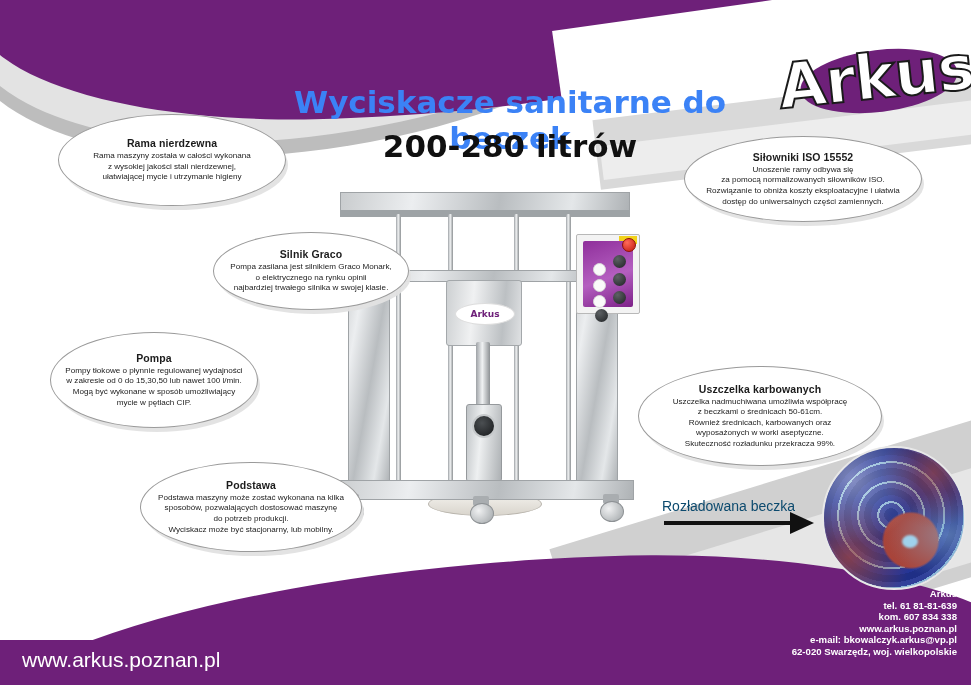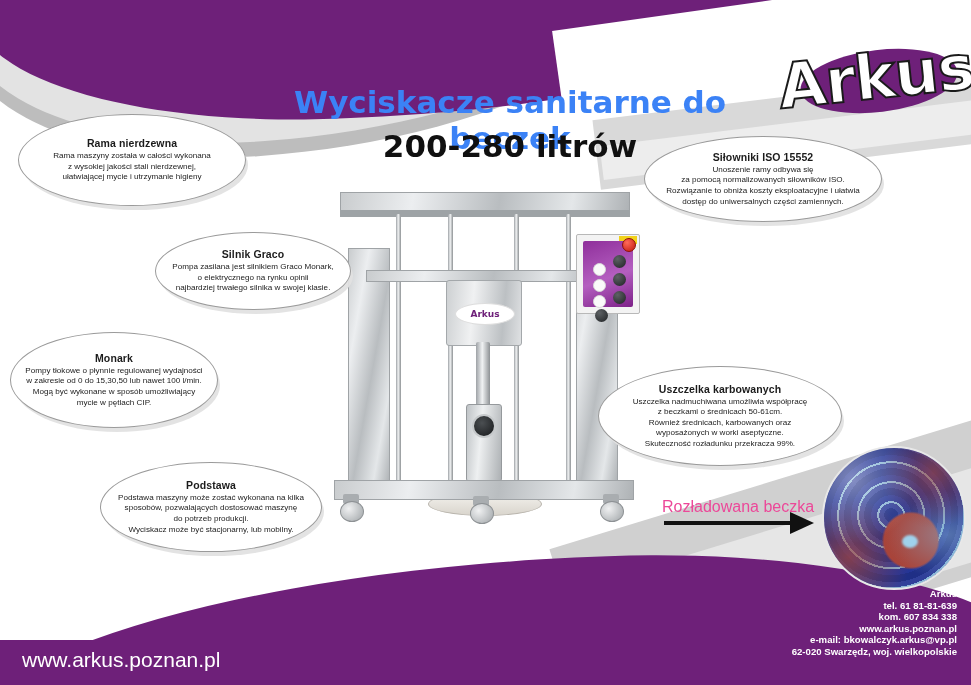--- a/index.html
+++ b/index.html
@@ -38,26 +38,26 @@
   
   #title-1{position:absolute;left:250px;top:84px;width:520px;text-align:center;
     font-size:31px;font-weight:bold;color:#3b82f6;font-family:"DejaVu Sans",sans-serif;}
   #title-2{position:absolute;left:250px;top:128px;width:520px;text-align:center;
     font-size:31px;font-weight:bold;color:#101010;font-family:"DejaVu Sans",sans-serif;}
 
   
   .bubble{position:absolute;border:1px solid #9a9a9a;border-radius:50%;background:#ffffff;
     box-shadow:3px 5px 0 -1px rgba(225,225,225,0.95);
     display:flex;flex-direction:column;align-items:center;justify-content:center;
-    text-align:center;color:#1b1b1b;padding:4px 12px;box-sizing:border-box;}
+    text-align:center;color:#1b1b1b;padding:4px 12px;box-sizing:border-box;margin-left:40px;}
   .bubble .b-title{font-weight:bold;font-size:10.5px;margin-bottom:2px;letter-spacing:.1px;}
   .bubble .b-line{font-size:8.1px;line-height:10.6px;}
 
   #b-rama{left:18px;top:114px;width:228px;height:92px;}
-  #b-silnik{left:155px;top:232px;width:196px;height:78px;}
+  #b-silnik{left:173px;top:232px;width:196px;height:78px;}
   #b-pompa{left:10px;top:332px;width:208px;height:96px;}
   #b-podstawa{left:100px;top:462px;width:222px;height:90px;}
   #b-silowniki{left:644px;top:136px;width:238px;height:86px;}
   #b-panel{left:744px;top:268px;width:222px;height:84px;}
   #b-uszczelka{left:598px;top:366px;width:244px;height:100px;}
 
   
   #machine{position:absolute;left:318px;top:192px;width:340px;height:398px;}
   .steel{background:linear-gradient(100deg,#c9ccce 0%,#eceef0 25%,#b9bdc0 55%,#e4e7e9 80%,#aeb2b5 100%);
     border:1px solid #9fa3a6;box-sizing:border-box;}
@@ -112,21 +112,21 @@
   #drum-photo .sheen{position:absolute;left:0;top:0;width:100%;height:100%;
     background:
       radial-gradient(ellipse at 20% 22%,rgba(255,255,255,.42),rgba(255,255,255,0) 42%),
       radial-gradient(ellipse at 18% 78%,rgba(168,68,58,.72),rgba(168,68,58,0) 38%),
       radial-gradient(ellipse at 78% 18%,rgba(168,68,58,.65),rgba(168,68,58,0) 34%),
       radial-gradient(ellipse at 88% 62%,rgba(138,182,214,.5),rgba(138,182,214,0) 36%);}
   #drum-photo .center-dot{position:absolute;left:56%;top:62%;width:16px;height:13px;border-radius:50%;
     background:#9fd2ec;filter:blur(1px);}
 
   
-  #arrow-label{position:absolute;left:662px;top:498px;font-size:16px;color:#ec4899;text-align:right;}
+  #arrow-label{position:absolute;left:662px;top:498px;font-size:14px;color:#0c4a6e;text-align:right;}
   #arrow-line{position:absolute;left:664px;top:521px;width:128px;height:4px;background:#111;}
   #arrow-head{position:absolute;left:790px;top:512px;width:0;height:0;
     border-top:11px solid transparent;border-bottom:11px solid transparent;border-left:24px solid #111;}
 
   
   #site-url{position:absolute;left:22px;top:648px;font-size:21px;color:#ffffff;}
   #contact{position:absolute;right:14px;top:588px;width:260px;text-align:right;color:#ffffff;
     font-size:9.6px;line-height:11.6px;font-weight:bold;}
 </style>
 </head>
@@ -208,21 +208,21 @@
   </div>
 
   <div class="bubble" id="b-silnik">
     <div class="b-title">Silnik Graco</div>
     <div class="b-line">Pompa zasilana jest silnikiem Graco Monark,</div>
     <div class="b-line">o elektrycznego na rynku opinii</div>
     <div class="b-line">najbardziej trwałego silnika w swojej klasie.</div>
   </div>
 
   <div class="bubble" id="b-pompa">
-    <div class="b-title">Monark</div>
+    <div class="b-title">Pompa</div>
     <div class="b-line">Pompy tłokowe o płynnie regulowanej wydajności</div>
     <div class="b-line">w zakresie od 0 do 15,30,50 lub nawet 100 l/min.</div>
     <div class="b-line">Mogą być wykonane w sposób umożliwiający</div>
     <div class="b-line">mycie w pętlach CIP.</div>
   </div>
 
   <div class="bubble" id="b-podstawa">
     <div class="b-title">Podstawa</div>
     <div class="b-line">Podstawa maszyny może zostać wykonana na kilka</div>
     <div class="b-line">sposobów, pozwalających dostosować maszynę</div>

